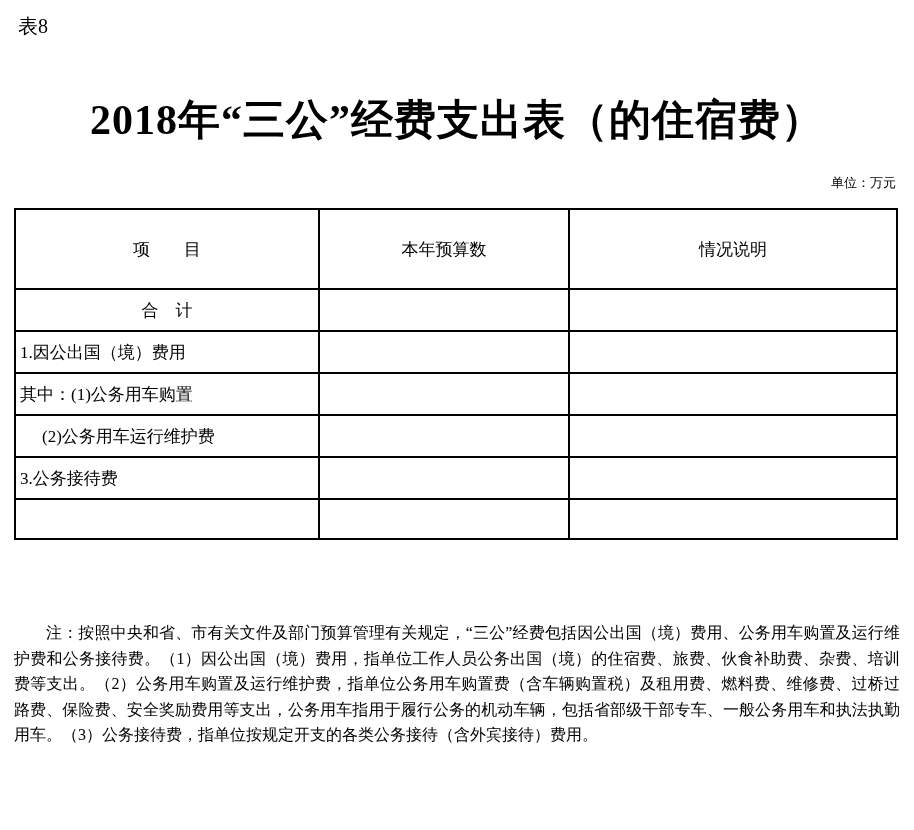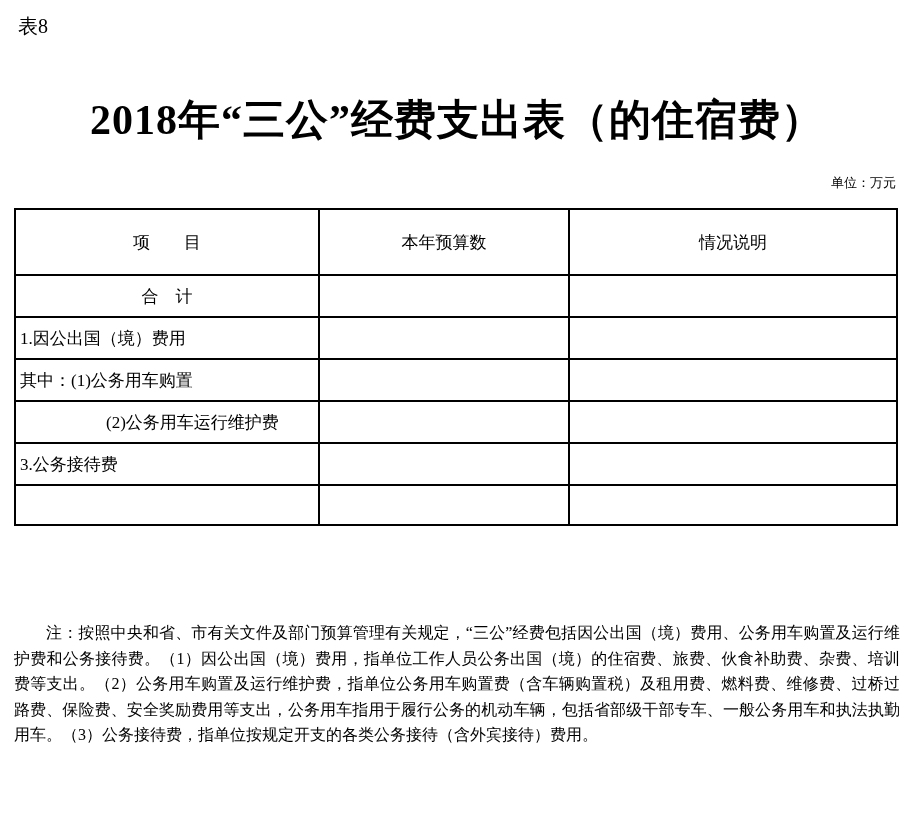--- a/index.html
+++ b/index.html
@@ -32,27 +32,27 @@
     table-layout: fixed;
   }
   .expense-table th, .expense-table td {
     border: 2px solid #000;
     font-size: 17px;
     font-weight: normal;
     vertical-align: middle;
     overflow: hidden;
     white-space: nowrap;
   }
-  .expense-table thead tr { height: 66px; }
+  .expense-table thead tr { height: 80px; }
   .expense-table tbody tr { height: 42px; }
   .expense-table tbody tr.row-empty { height: 40px; }
   .expense-table th { text-align: center; }
   .expense-table td.item { text-align: left; padding-left: 4px; }
   .expense-table td.item.center { text-align: center; padding-left: 0; }
-  .expense-table td.item.indent { padding-left: 90px; }
+  .expense-table td.item.indent { padding-left: 26px; }
   .note {
     position: absolute; left: 14px; top: 620px; width: 886px;
     font-size: 16px;
     line-height: 25.5px;
     text-align: justify;
     text-indent: 2em;
   }
 </style>
 </head>
 <body>

